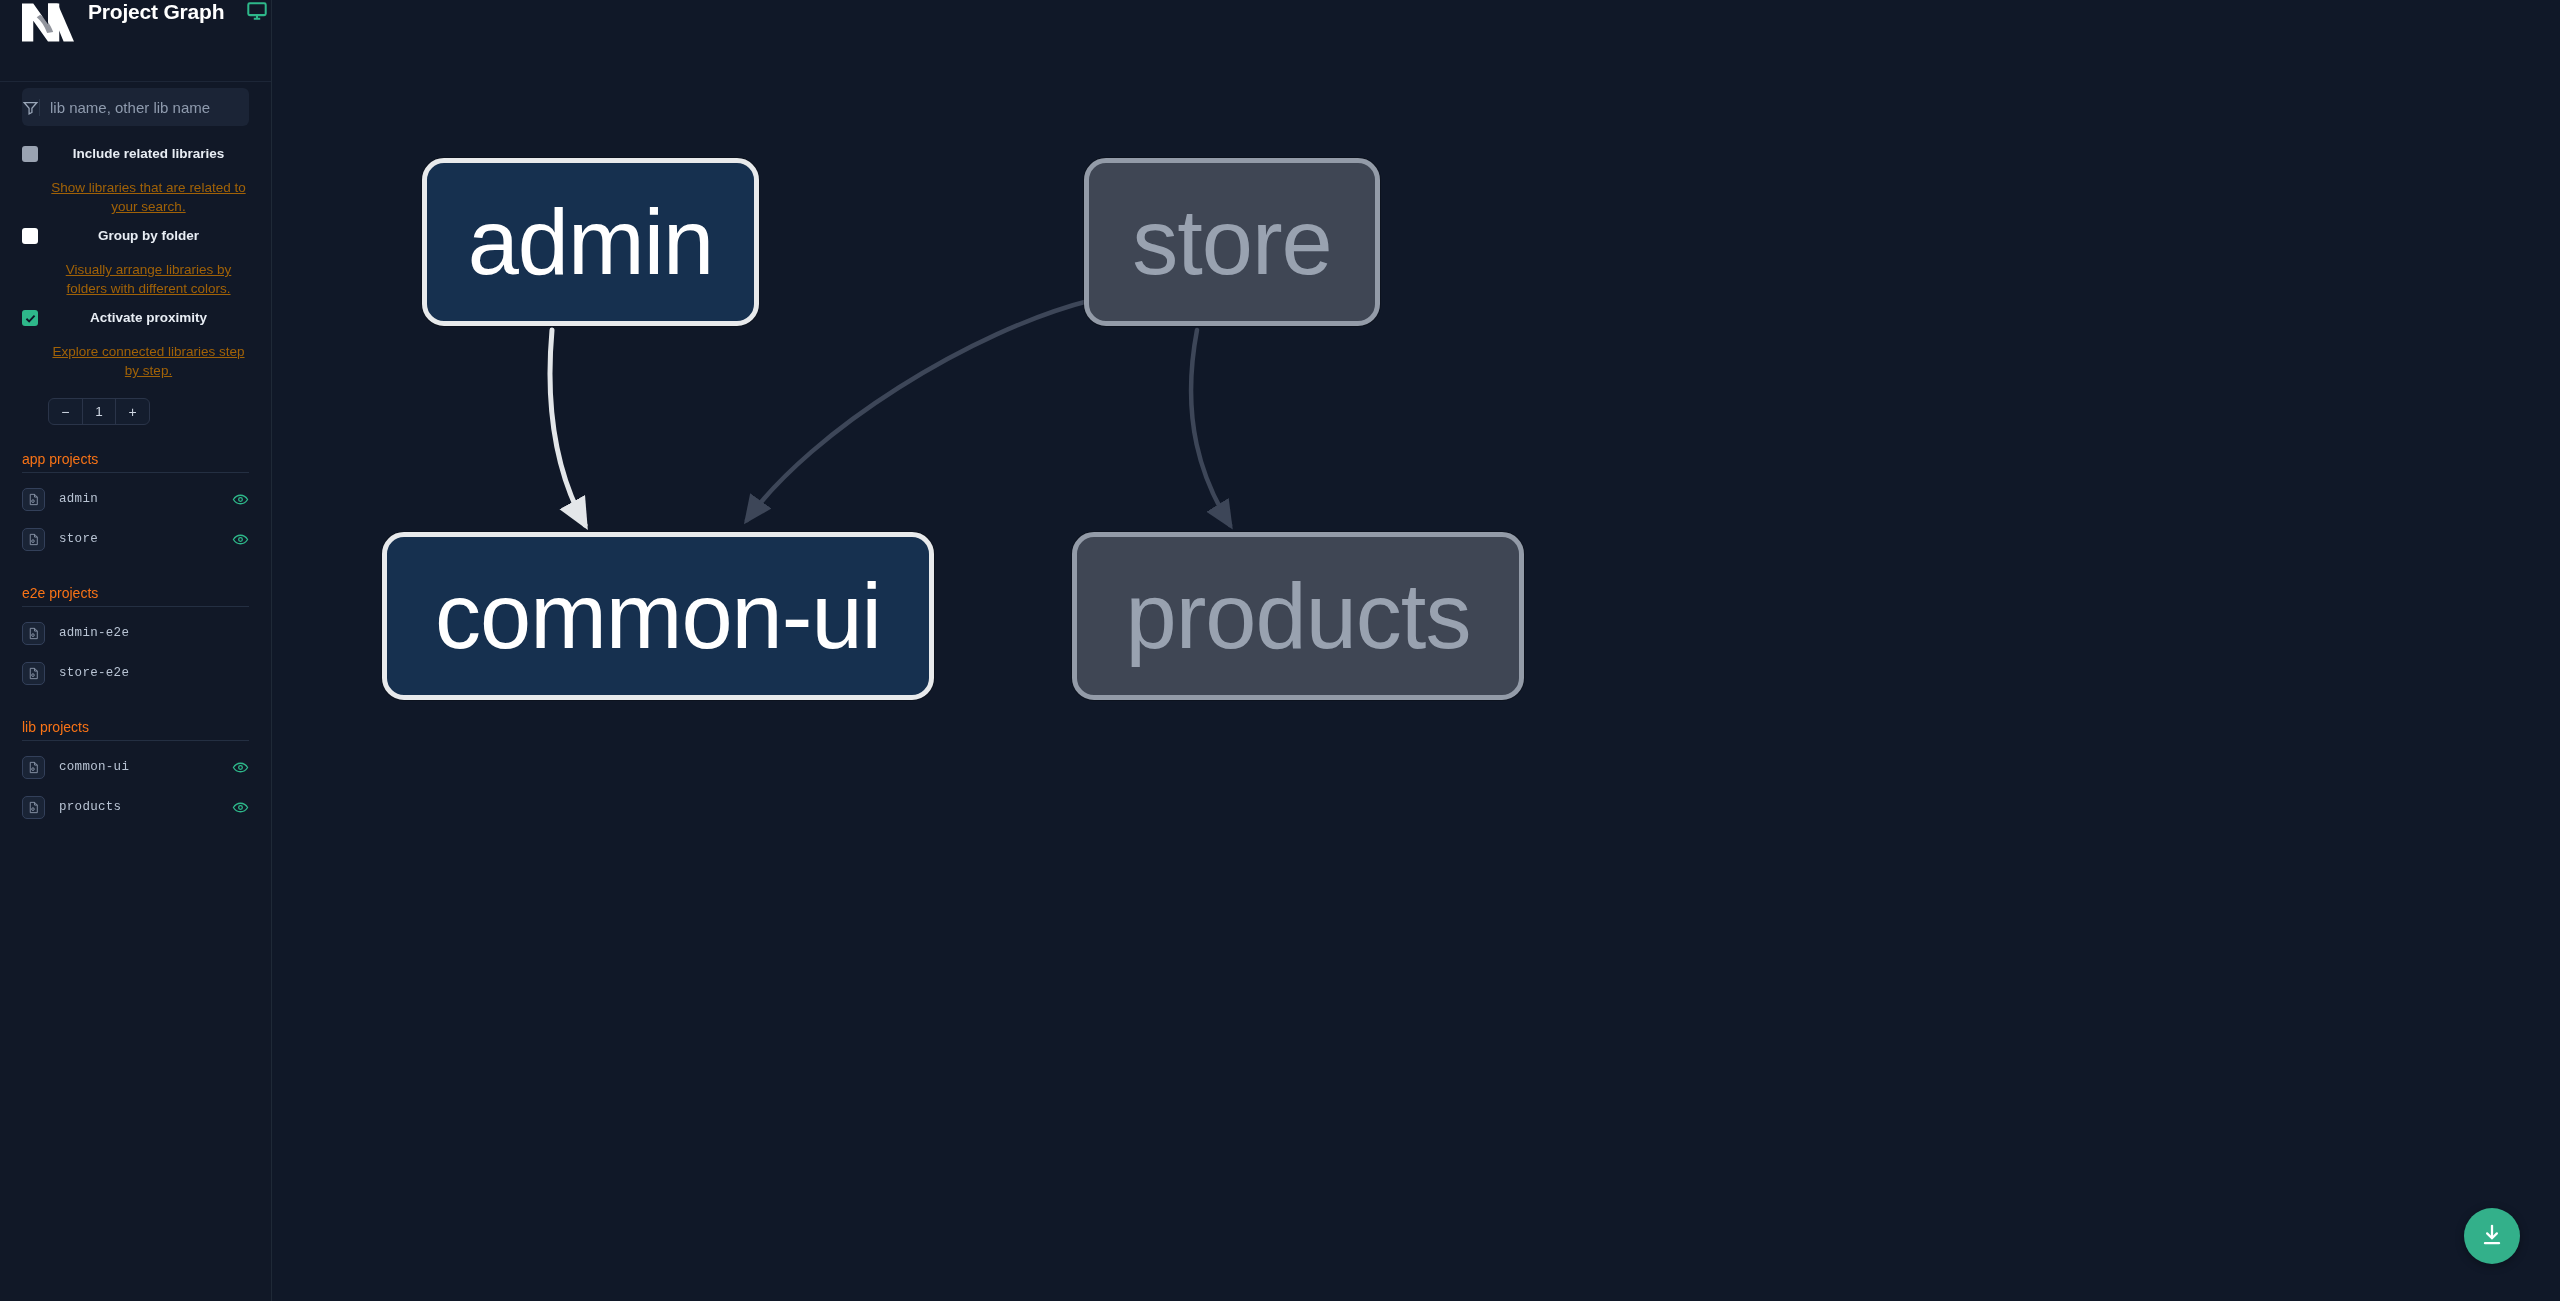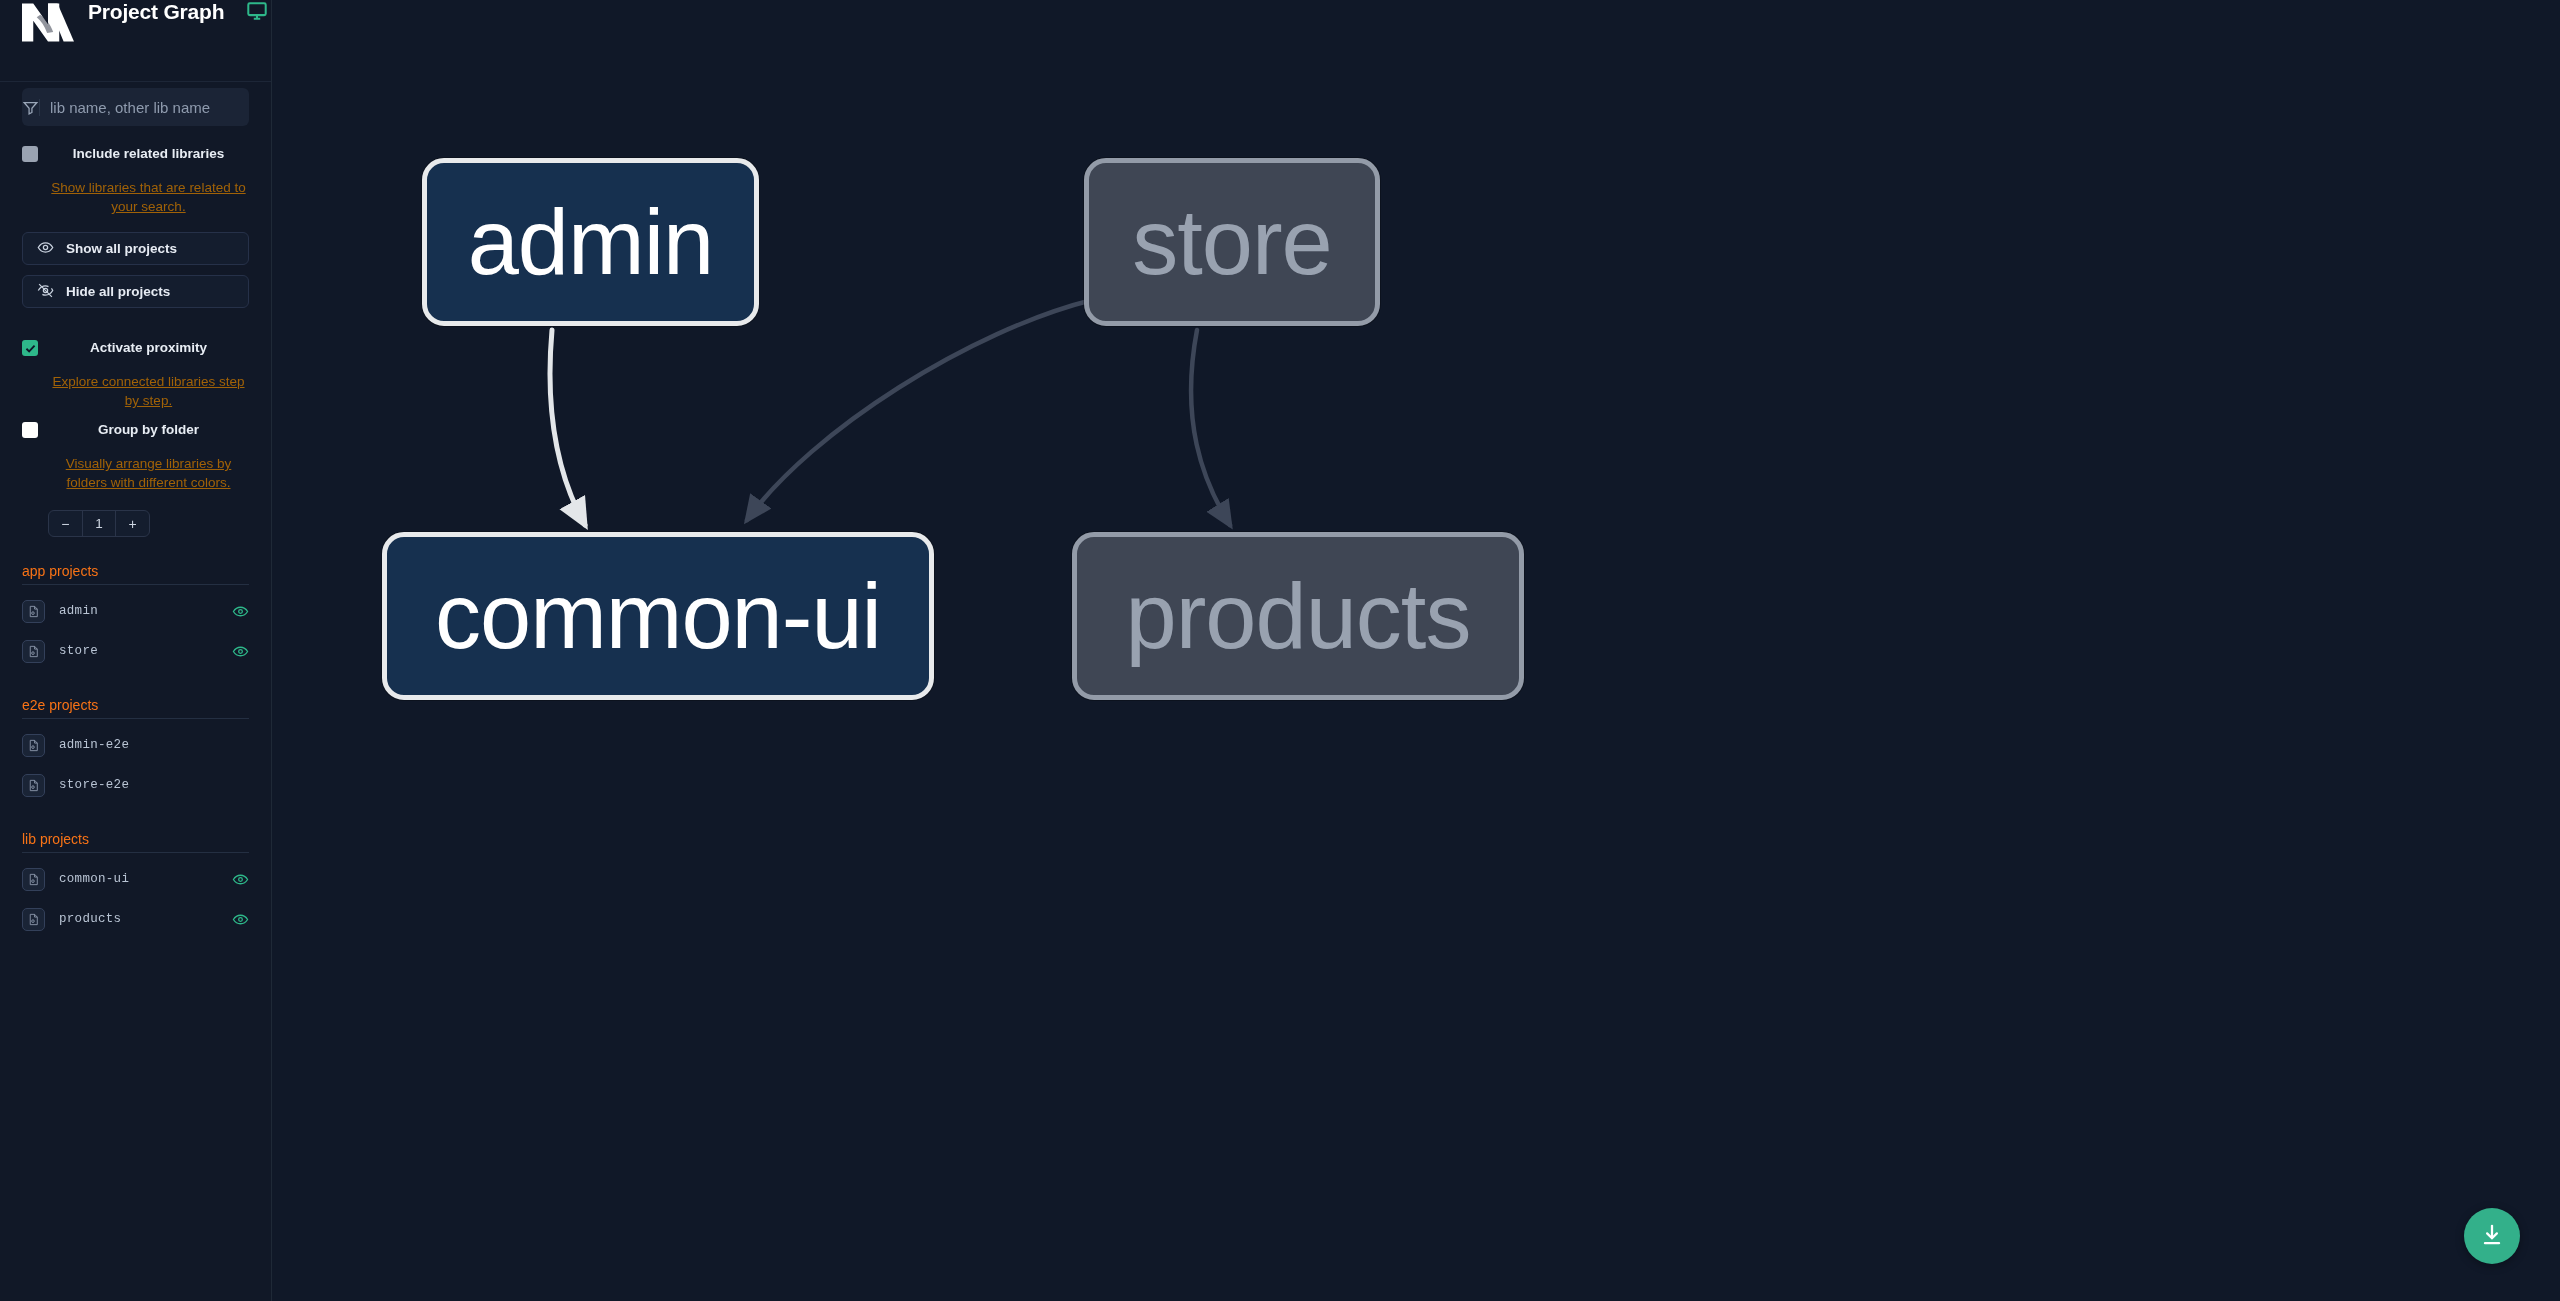--- a/index.html
+++ b/index.html
@@ -211,62 +211,41 @@
       </div>
 
       <div class="check-row">
         <span class="cbox"></span>
         <span class="check-text">
           <span class="check-title">Include related libraries</span>
           <div class="check-desc">Show libraries that are related to your search.</div>
         </span>
       </div>
 
-      <div class="btn-group">
-        <button class="sb-btn">
-          <span>
-            <svg viewBox="0 0 24 24" fill="none" stroke="currentColor" stroke-width="1.8">
-              <path d="M1.8 12S5.5 5.5 12 5.5 22.2 12 22.2 12 18.5 18.5 12 18.5 1.8 12 1.8 12z"></path>
-              <circle cx="12" cy="12" r="3"></circle>
-            </svg>
-          </span>
-          <span>Show all projects</span>
-        </button>
-        <button class="sb-btn">
-          <span>
-            <svg viewBox="0 0 24 24" fill="none" stroke="currentColor" stroke-width="1.8">
-              <path d="M1.8 12S5.5 5.5 12 5.5c1.6 0 3 .4 4.2 1M20.4 9c1.2 1.5 1.8 3 1.8 3S18.5 18.5 12 18.5c-1.7 0-3.2-.4-4.4-1.1"></path>
-              <circle cx="12" cy="12" r="3"></circle>
-              <path d="M3 3l18 18"></path>
-            </svg>
-          </span>
-          <span>Hide all projects</span>
-        </button>
+
+      <div class="check-row">
+        <span class="cbox white"></span>
+        <span class="check-text">
+          <span class="check-title">Group by folder</span>
+          <div class="check-desc">Visually arrange libraries by folders with different colors.</div>
+        </span>
       </div>
 
       <div class="check-row">
         <span class="cbox green">
           <svg viewBox="0 0 24 24" fill="none" stroke="currentColor" stroke-width="3.4">
             <path d="M4.5 12.5l5 5 10-11"></path>
           </svg>
         </span>
         <span class="check-text">
           <span class="check-title">Activate proximity</span>
           <div class="check-desc">Explore connected libraries step by step.</div>
         </span>
       </div>
 
-      <div class="check-row">
-        <span class="cbox white"></span>
-        <span class="check-text">
-          <span class="check-title">Group by folder</span>
-          <div class="check-desc">Visually arrange libraries by folders with different colors.</div>
-        </span>
-      </div>
-
       <div class="stepper">
         <button>−</button>
         <span class="sep"></span>
         <span class="val">1</span>
         <span class="sep"></span>
         <button>+</button>
       </div>
 
       <div class="sec">
         <div class="sec-title">app projects</div>

